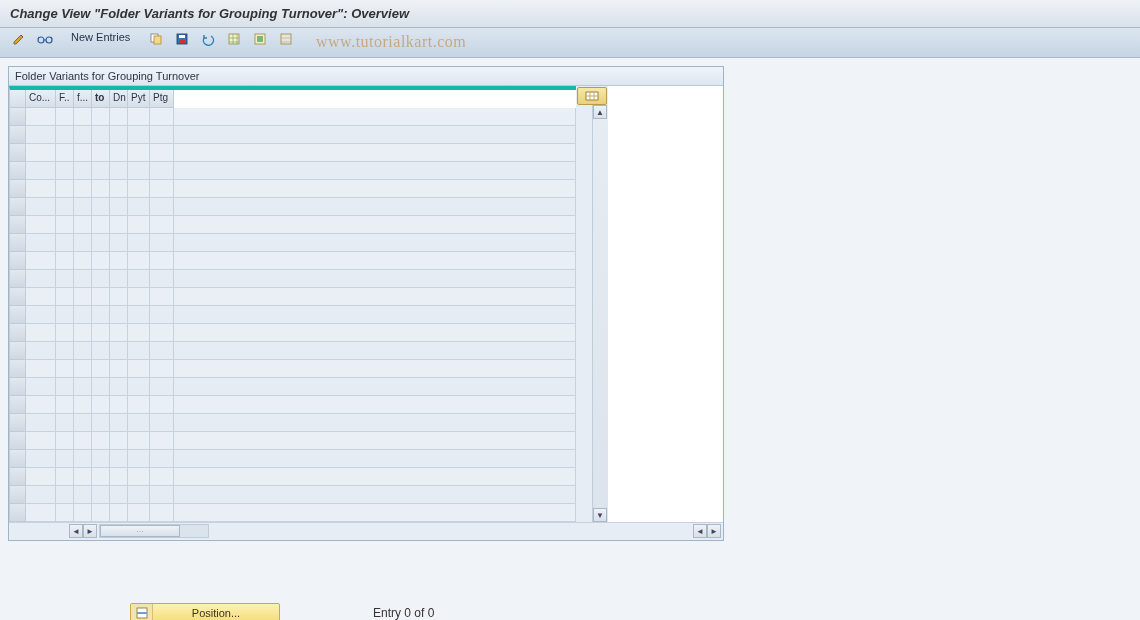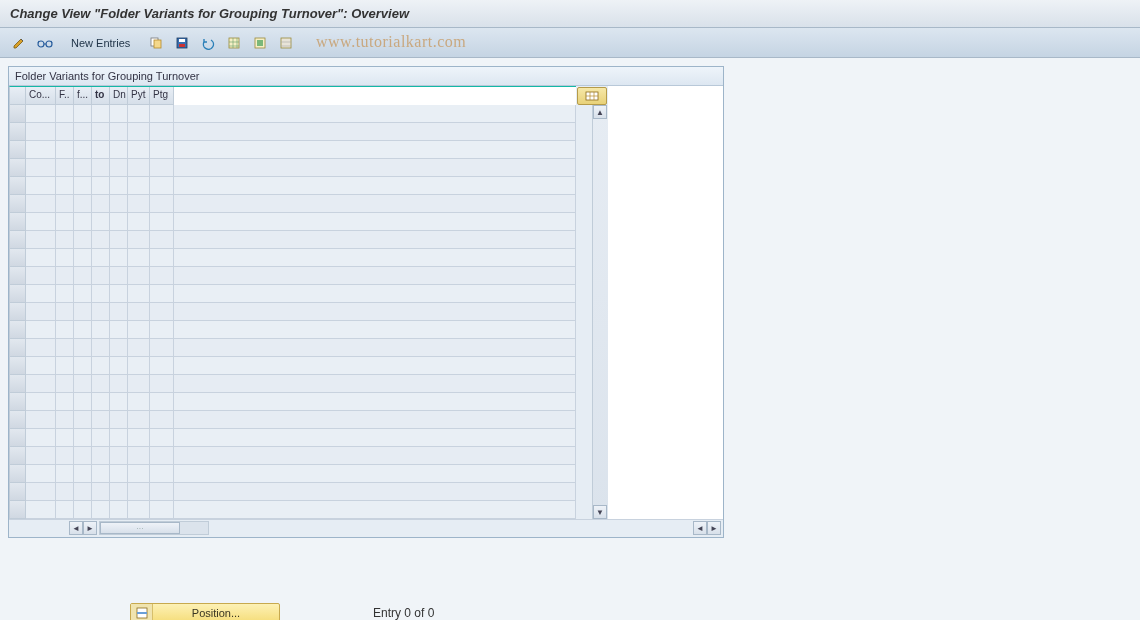--- a/index.html
+++ b/index.html
@@ -20,21 +20,21 @@
       font-weight: bold;
       font-style: italic;
       color: #333;
       height: 28px;
     }
     .toolbar {
       background: linear-gradient(to bottom, #dce6f0 0%, #c5d4e3 100%);
       border-bottom: 1px solid #a8b8c8;
       height: 30px;
       display: flex;
-      align-items: center;
+      align-items: flex-start;
       padding: 0 8px;
       gap: 4px;
       position: relative;
     }
     .tb-btn {
       display: inline-flex;
       align-items: center;
       justify-content: center;
       width: 22px;
       height: 22px;
@@ -78,21 +78,21 @@
       font-size: 11px;
       color: #334;
       border-bottom: 1px solid #b8c8d8;
     }
     .grid-wrap {
       display: flex;
       position: relative;
       background: #fff;
     }
     .grid {
-      border-top: 1px solid #14b8a6;
+      border-top: 4px solid #14b8a6;
       border-left: 1px solid #c0ccd8;
       width: 567px;
     }
     .hdr-row, .data-row {
       display: flex;
       height: 18px;
     }
     .hdr-row .cell, .hdr-row .rowsel {
       background: linear-gradient(to bottom, #e8eef5 0%, #d6dfe9 100%);
       border-right: 1px solid #c0ccd8;

